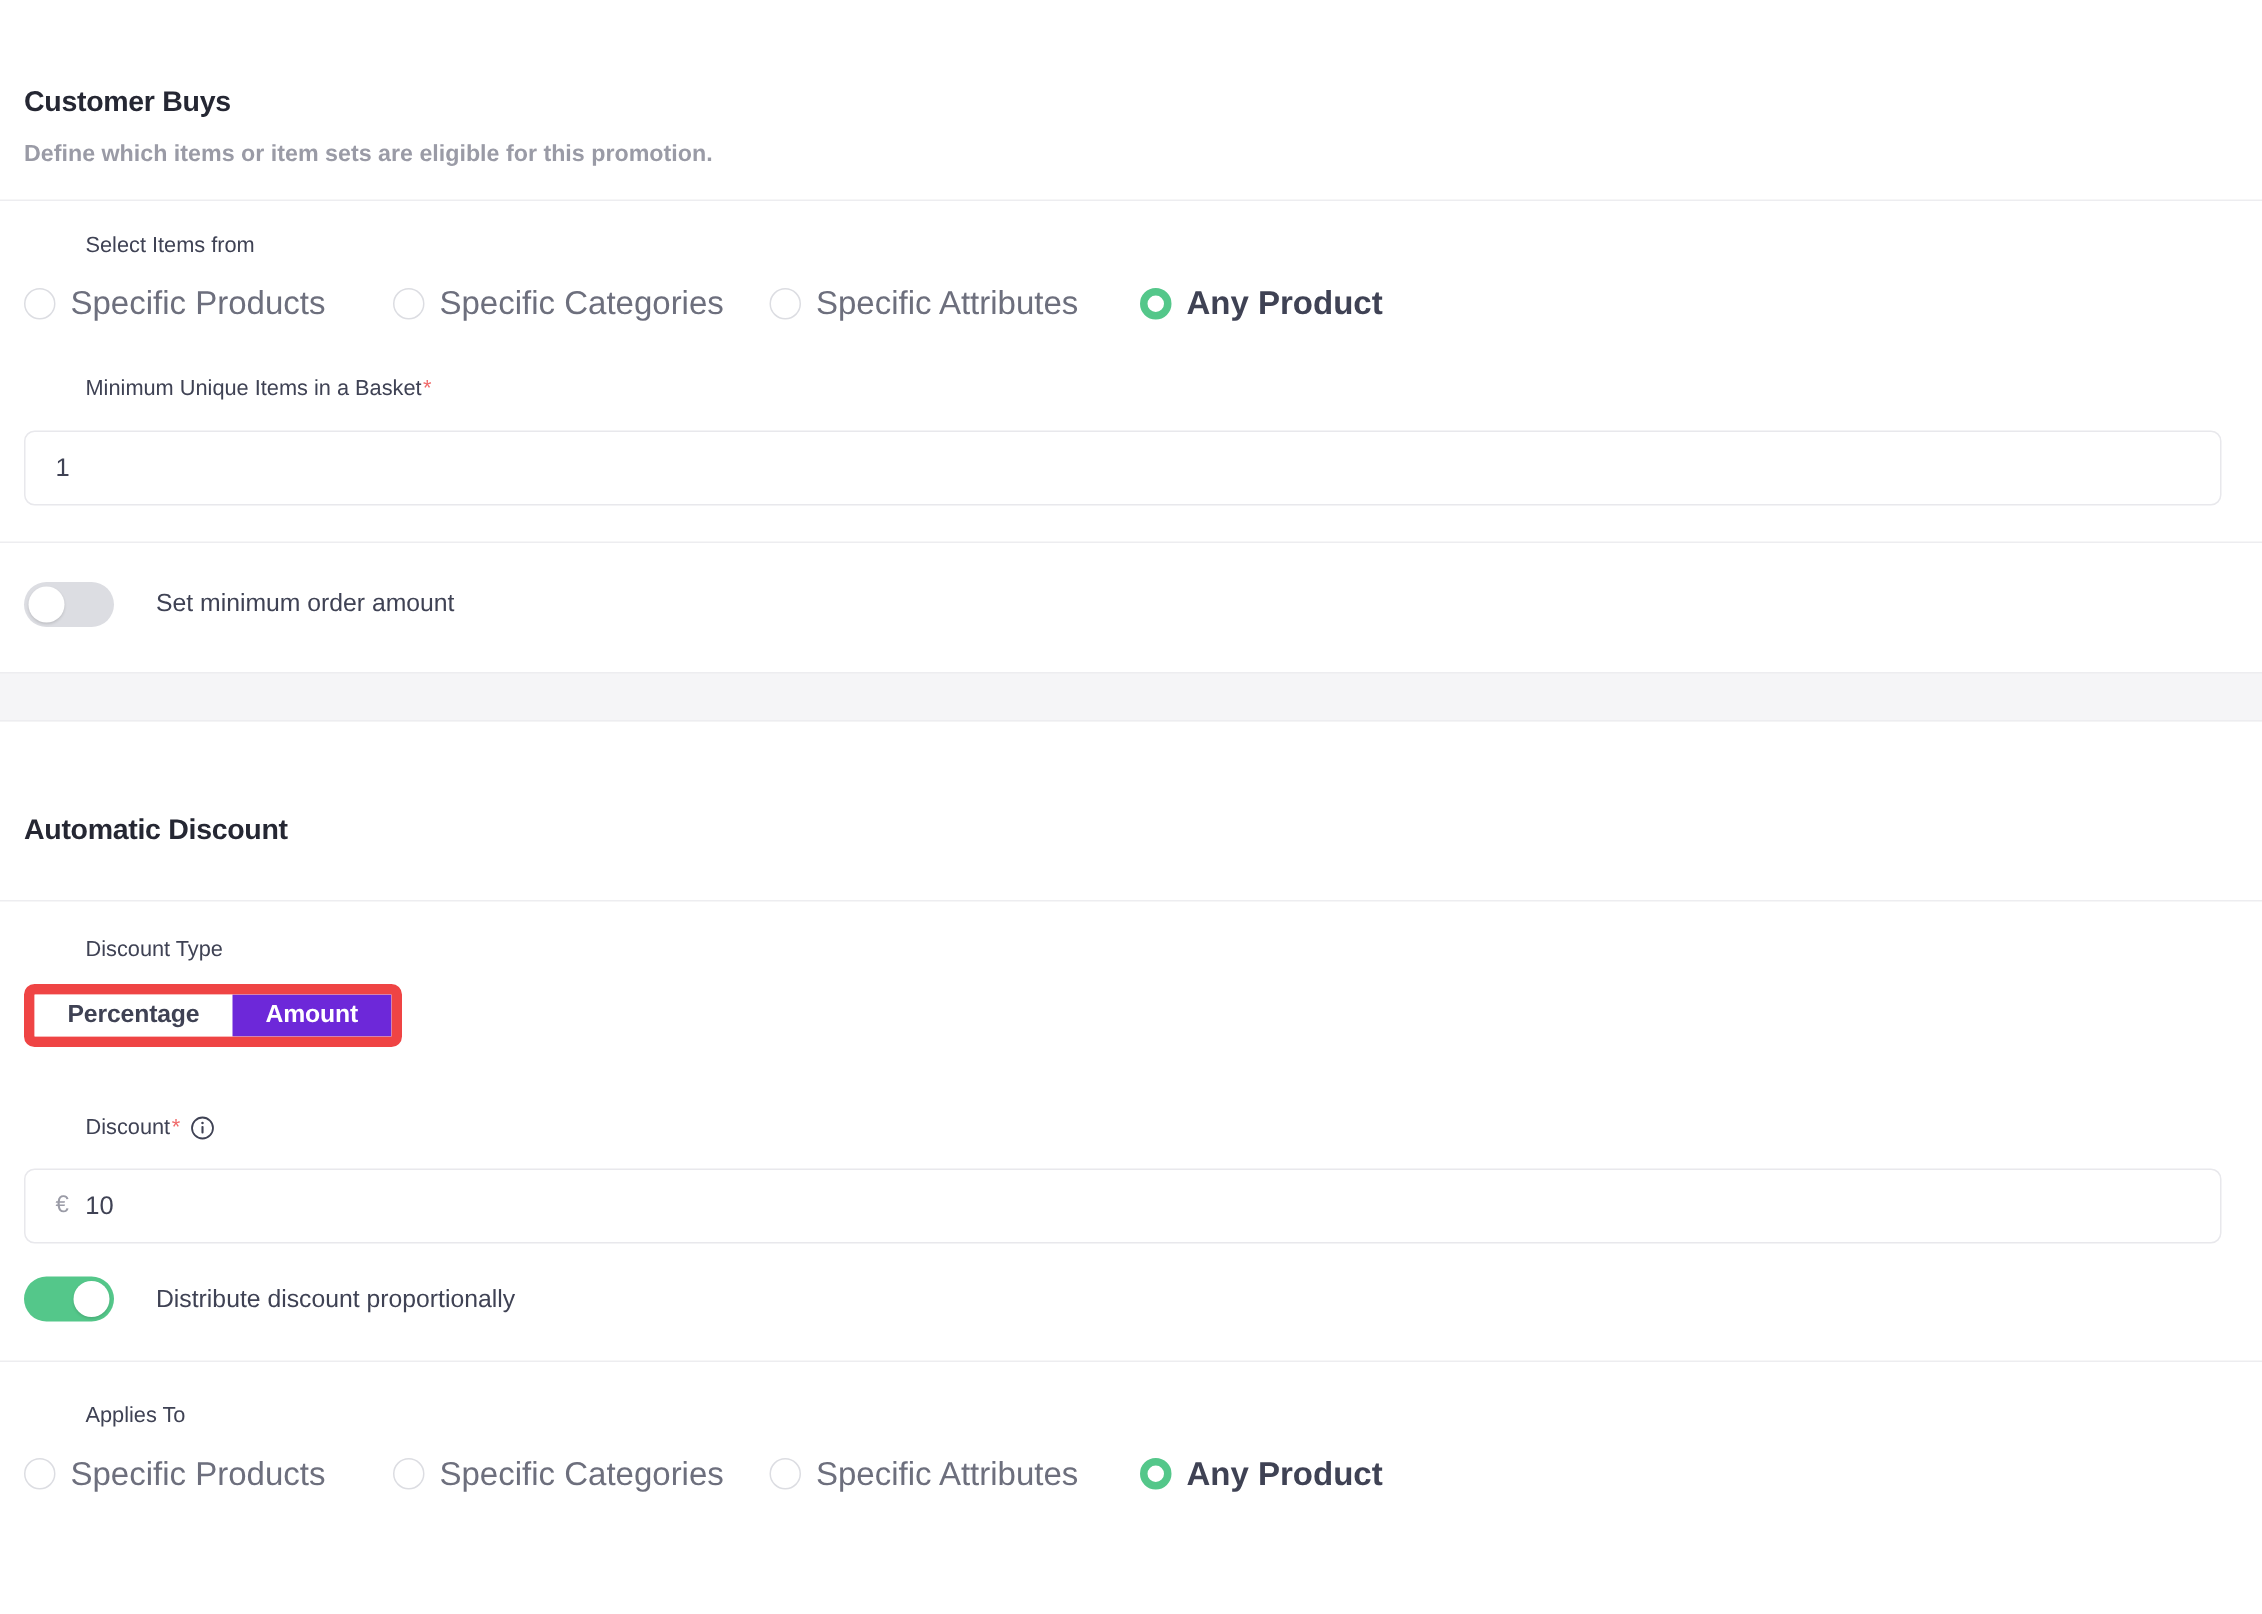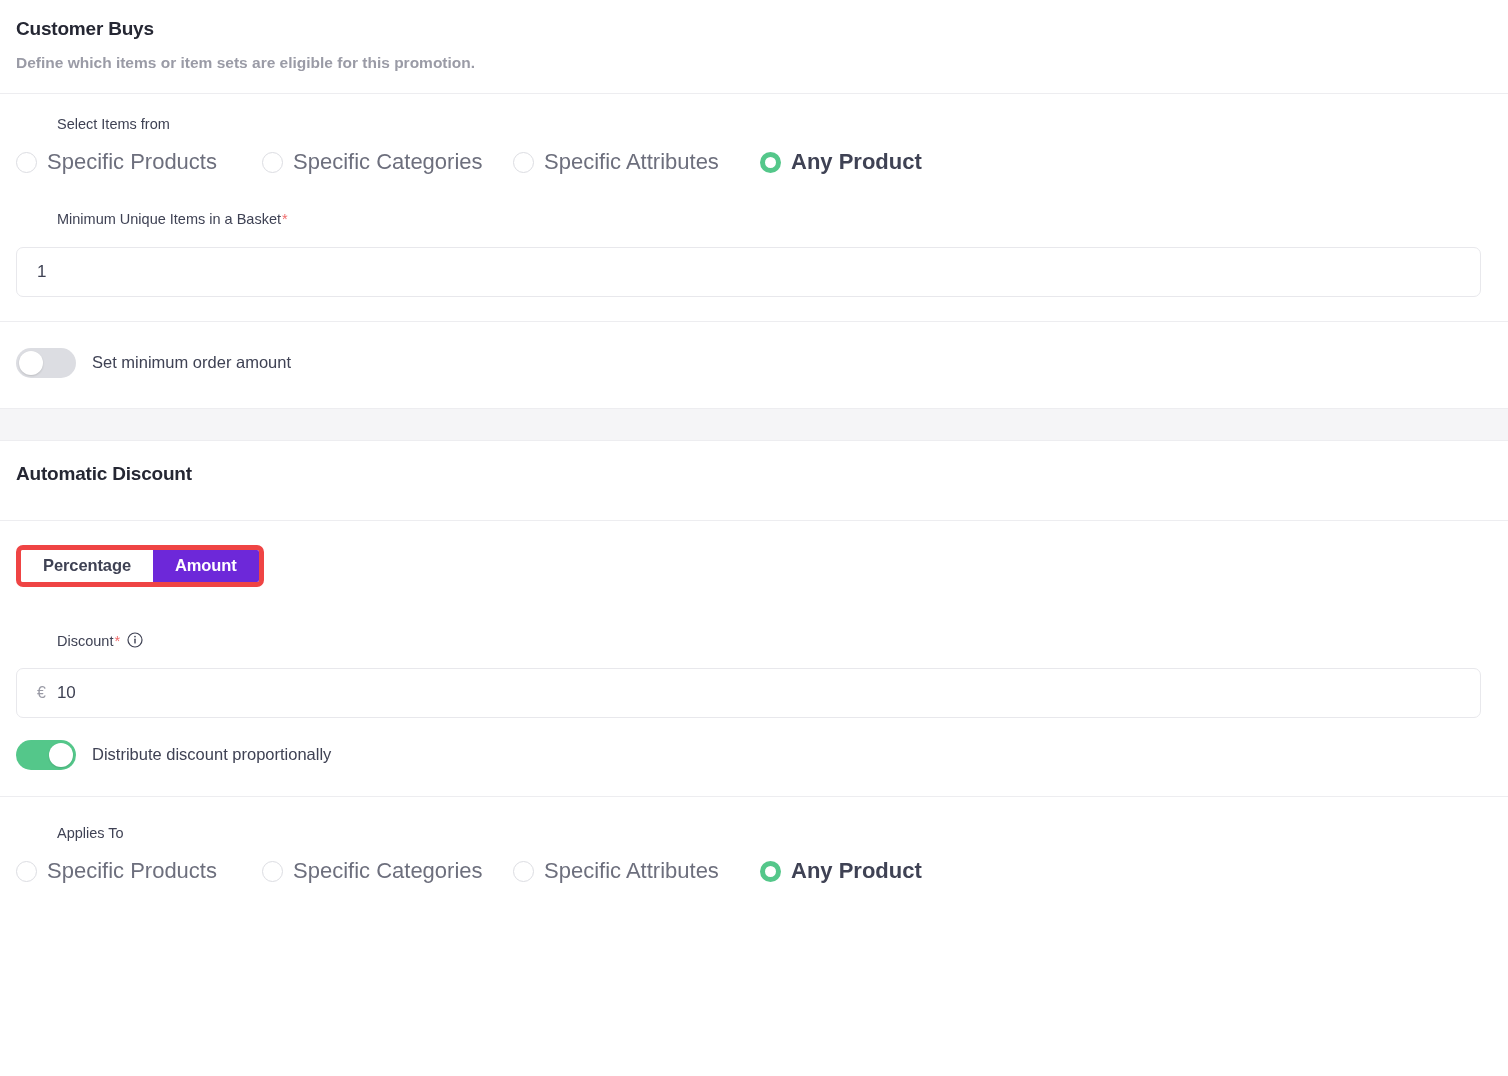--- a/index.html
+++ b/index.html
@@ -15,20 +15,21 @@
     width: 1508px;
     height: 1076px;
     position: relative;
     background: #ffffff;
     overflow: hidden;
   }
 
   
   .section-header {
     padding: 18px 16px 20px 16px;
+    margin-top: 40px;
   }
   .section-title {
     font-size: 19px;
     font-weight: 700;
     color: #252733;
     letter-spacing: -0.2px;
     margin: 0 0 12px 0;
     line-height: 1.2;
   }
   .section-subtitle {
@@ -158,30 +159,30 @@
     background: #ffffff;
     box-shadow: 0 1px 2px rgba(0,0,0,0.14);
   }
   .toggle.on {
     background: #54c78a;
   }
   .toggle.on .knob {
     left: 33px;
   }
   .toggle-label {
-    margin-left: 16px;
+    margin-left: 28px;
     font-size: 16.5px;
     color: #3f4254;
     font-weight: 400;
   }
 
   
   .segmented {
     display: inline-flex;
-    border: 5px solid #ef4444;
+    border: 7px solid #ef4444;
     border-radius: 7px;
     overflow: hidden;
     height: 42px;
   }
   .seg-btn {
     padding: 0 22px;
     display: flex;
     align-items: center;
     justify-content: center;
     font-size: 16.5px;
@@ -267,20 +268,21 @@
 
   <div class="section-gap"></div>
 
   <div class="section-header" style="padding-top:22px;padding-bottom:22px;">
     <h2 class="section-title">Automatic Discount</h2>
   </div>
 
   <div class="divider"></div>
 
   <div class="row" style="padding-top:24px;padding-bottom:0;">
+    <span class="field-label" style="margin-bottom:14px;">Discount Type</span>
     <div class="segmented">
       <button class="seg-btn">Percentage</button>
       <button class="seg-btn active">Amount</button>
     </div>
   </div>
 
   <div class="row" style="padding-top:46px;padding-bottom:0;">
     <div class="label-inline">
       <span class="field-label"><span>Discount</span><span class="req-star">*</span></span>
       <span class="info-icon">

